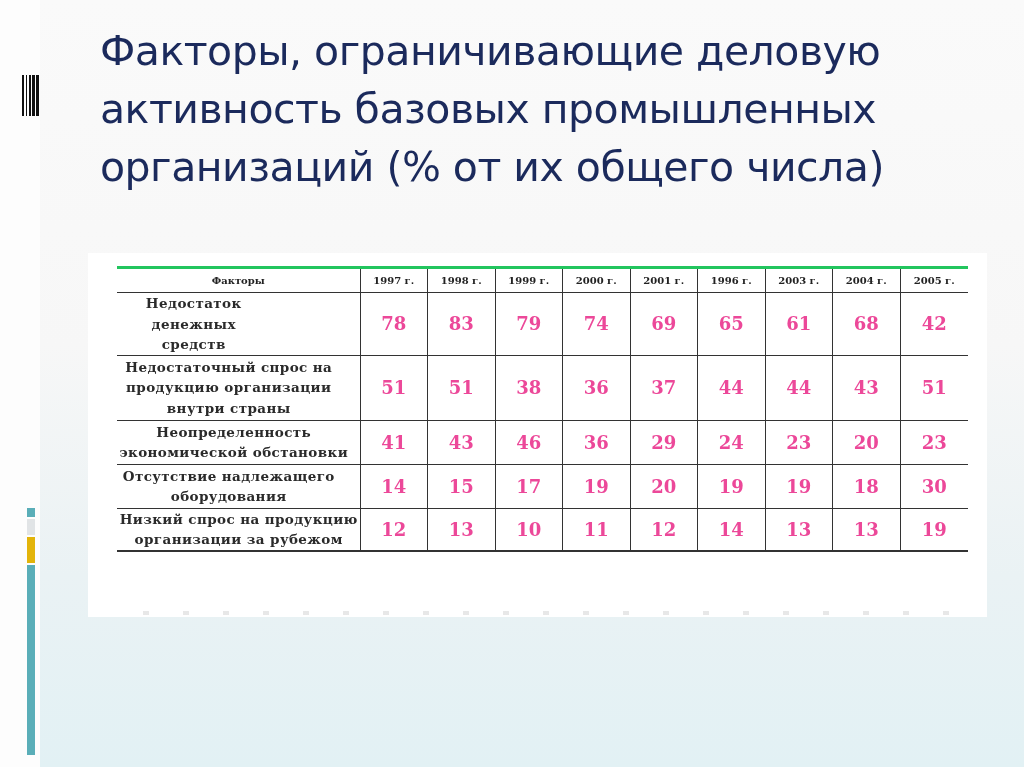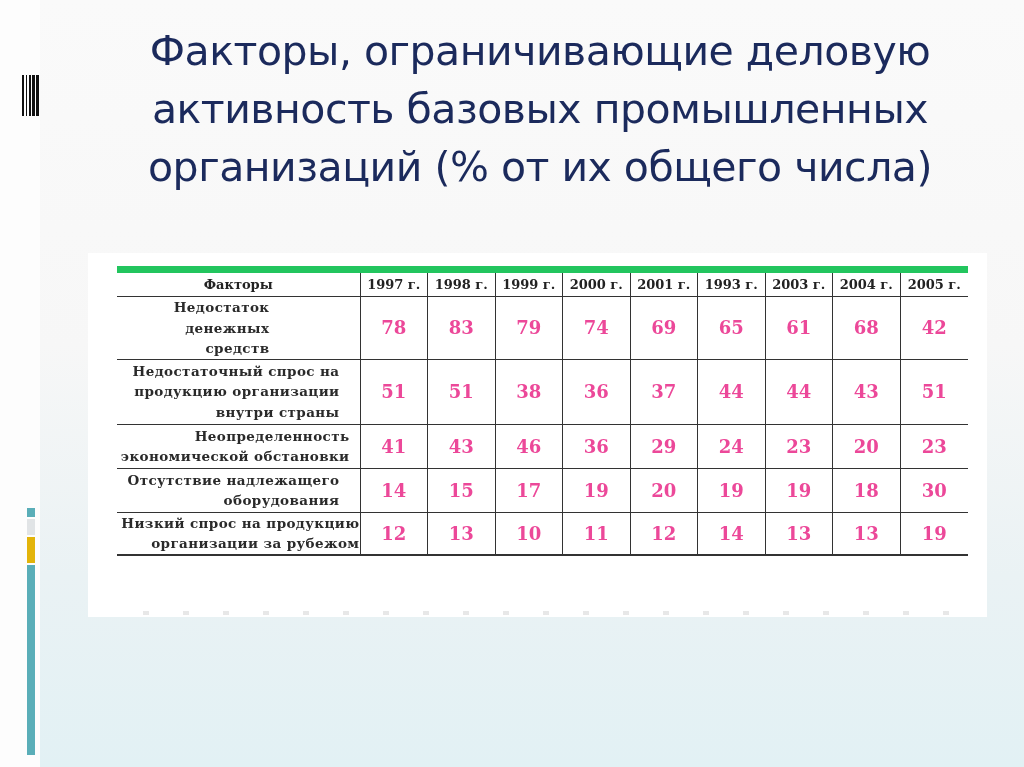--- a/index.html
+++ b/index.html
@@ -10,45 +10,45 @@
   }
   .left-strip {
     position: absolute; left: 0; top: 0; width: 40px; height: 767px;
     background: #fdfdfd;
   }
   .barcode { position: absolute; left: 22px; top: 75px; width: 17px; height: 41px; }
   .barcode span { position: absolute; top: 0; height: 100%; background: #111; }
   .accent { position: absolute; left: 27px; width: 8px; }
   .title {
     position: absolute; left: 100px; top: 22px; width: 880px;
-    text-align: center; color: #1b2a5c;
+    color: #1b2a5c;
     font-family: "DejaVu Sans", sans-serif; font-size: 41px; line-height: 58px;
     letter-spacing: -0.5px; font-weight: normal; margin: 0;
   }
   .table-panel {
     position: absolute; left: 88px; top: 253px; width: 899px; height: 364px;
     background: #ffffff;
   }
   table.factors {
     position: absolute; left: 29px; top: 13px;
     border-collapse: collapse; width: 851px;
     font-family: "DejaVu Serif", serif; color: #222;
   }
   table.factors th, table.factors td {
     border-left: 1.5px solid #333; border-right: 1.5px solid #333;
     border-top: 1.5px solid #333; border-bottom: 1.5px solid #333;
     padding: 0; text-align: center; vertical-align: middle;
   }
   table.factors tr th:first-child, table.factors tr td:first-child { border-left: none; }
   table.factors tr th:last-child, table.factors tr td:last-child { border-right: none; }
   table.factors thead th {
-    font-size: 13px; font-weight: bold; height: 23px; border-top: 7px solid #22c55e;
+    font-size: 10px; font-weight: bold; height: 23px; border-top: 3px solid #22c55e;
   }
   table.factors td.factor {
-    text-align: right; font-size: 13.5px; line-height: 20.5px; padding-left: 1px;
+    text-align: center; font-size: 13.5px; line-height: 20.5px; padding-left: 1px;
     letter-spacing: 0.4px; font-weight: bold; color: #2a2a2a;
   }
   table.factors td.val { font-size: 18px; font-weight: bold; color: #ec4899; }
   table.factors tbody tr:last-child td { border-bottom: 2px solid #333; }
   .footnote {
     position: absolute; left: 55px; top: 358px; width: 830px; height: 4px;
     background: repeating-linear-gradient(90deg, #d8d8d8 0 6px, transparent 6px 40px);
     opacity: 0.6;
   }
 </style>
@@ -90,21 +90,21 @@
         <col style="width:68px">
     </colgroup>
     <thead>
       <tr>
         <th>Факторы</th>
         <th>1997 г.</th>
         <th>1998 г.</th>
         <th>1999 г.</th>
         <th>2000 г.</th>
         <th>2001 г.</th>
-        <th>1993 г.</th>
+        <th>1996 г.</th>
         <th>2003 г.</th>
         <th>2004 г.</th>
         <th>2005 г.</th>
       </tr>
     </thead>
     <tbody>
       <tr style="height:44px">
         <td class="factor" style="padding-right:90px">Недостаток денежных средств</td>
         <td class="val">78</td>
         <td class="val">83</td>

